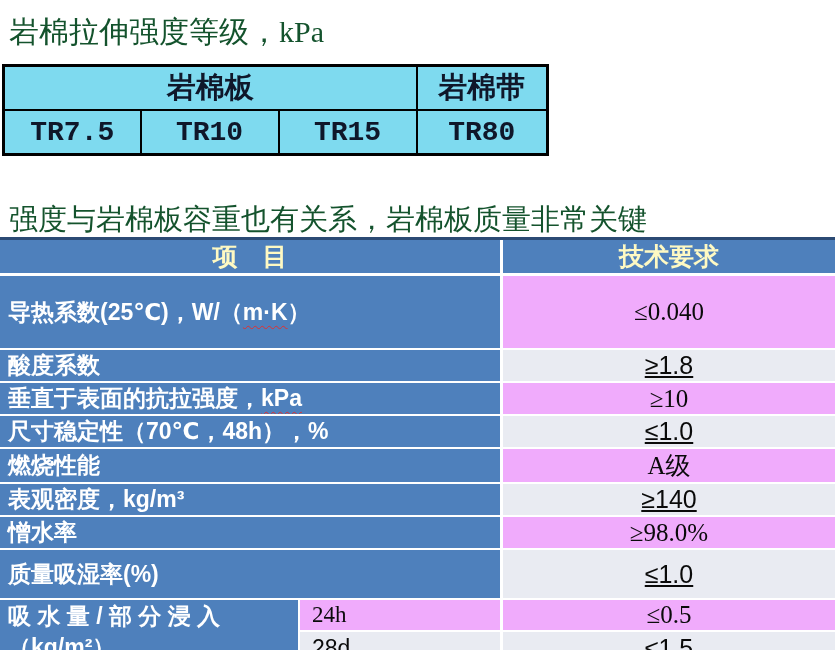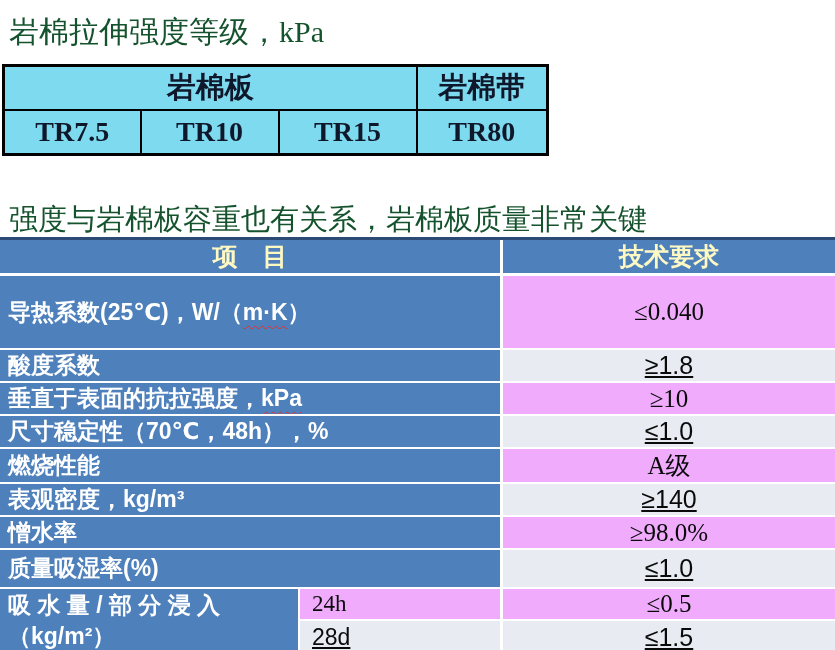--- a/index.html
+++ b/index.html
@@ -26,21 +26,21 @@
     border:2px solid #000;text-align:center;vertical-align:middle;
     color:#0f172a;overflow:hidden;
   }
   .grade-table{border:3px solid #000;}
   .grade-table .g-head{
     height:38px;font-family:"Liberation Serif","DejaVu Serif",serif;
     font-weight:bold;font-size:29px;
   }
   .grade-table .g-val{
     height:40px;font-weight:bold;font-size:28px;
-    font-family:Liberation Serif, serif;
+    font-family:Liberation Mono, monospace;
   }
 
   
   .spec-table{
     position:absolute;left:0;top:237px;width:835px;
     border-collapse:separate;border-spacing:0;table-layout:fixed;
     border-top:3px solid #2B4A74;
   }
   .spec-table td,.spec-table th{padding:0;vertical-align:middle;overflow:hidden;}
   .spec-table th{
@@ -141,21 +141,21 @@
   <tr style="height:31px">
     <td class="label" colspan="2"><span>表观密度，kg/m³</span></td>
     <td class="val band-l">≥140</td>
   </tr>
 
   <tr style="height:32px">
     <td class="label" colspan="2"><span>憎水率</span></td>
     <td class="val band-d">≥98.0%</td>
   </tr>
 
-  <tr style="height:39px">
+  <tr style="height:50px">
     <td class="label" colspan="2"><span>质量吸湿率(%)</span></td>
     <td class="val band-l">≤1.0</td>
   </tr>
 
   <tr style="height:32px">
     <td class="label no-bb two-line" rowspan="2">
       <span style="display:block">吸 水 量 / 部 分 浸 入</span>
       <span style="display:block">（kg/m²）</span>
     </td>
     <td class="sub band-d">24h</td>

